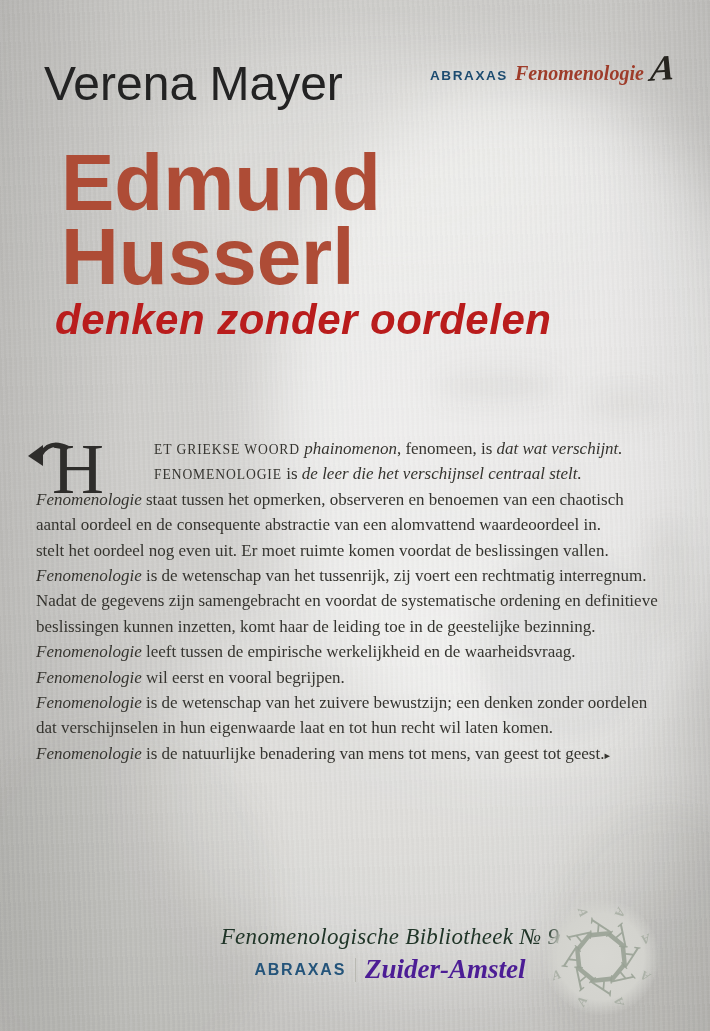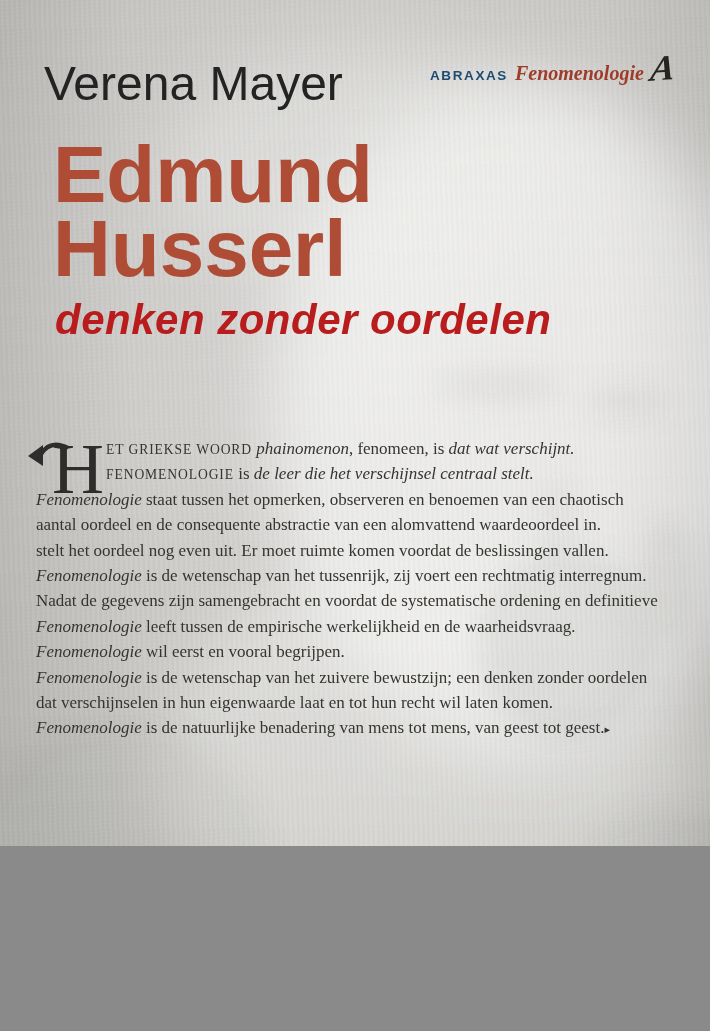--- a/index.html
+++ b/index.html
@@ -1,17 +1,17 @@
 <!DOCTYPE html>
 <html><head>
 <meta charset="utf-8">
 <style>
   html,body{margin:0;padding:0;background:#8a8a8a;}
   .cover{
-    position:relative; width:710px; height:846px; overflow:hidden;
+    position:relative; width:710px; height:1031px; overflow:hidden;
     background:#c9c8c5;
     font-family:"Liberation Serif", serif;
   }
   
   .bg-layer{position:absolute;inset:0;z-index:0;}
   .bg-vignette{
     position:absolute;inset:0;
     background:
       radial-gradient(ellipse at 55% 42%, rgba(255,255,255,0.30) 0%, rgba(255,255,255,0.10) 45%, rgba(0,0,0,0.05) 90%),
       linear-gradient(90deg, rgba(0,0,0,0.05) 0%, rgba(0,0,0,0.00) 18%, rgba(0,0,0,0.00) 85%, rgba(0,0,0,0.04) 100%);
@@ -40,41 +40,41 @@
   .brand-top .series{
     font-family:"Liberation Serif", serif;font-style:italic;font-weight:bold;
     font-size:20px;color:#9e3c2a;
   }
   .brand-top .monogram{
     font-family:"Liberation Serif", serif;font-style:italic;font-weight:bold;
     font-size:36px;color:#26241f;line-height:0;
     display:inline-block;transform:skewX(-10deg) rotate(-4deg);
   }
   .title{
-    position:absolute;left:53px;top:138px;margin:0;
+    position:absolute;left:53px;top:138px;margin:8px;
     font-family:"Liberation Sans", sans-serif;
     font-size:80px;line-height:74px;font-weight:bold;letter-spacing:0px;
     color:#ae4c36;
   }
   .subtitle{
     position:absolute;left:55px;top:296px;
     font-family:"Liberation Sans", sans-serif;
     font-size:42px;font-weight:bold;font-style:italic;letter-spacing:.5px;
     color:#b91c1c;
   }
   
   .blurb{
     position:absolute;left:36px;top:436px;width:660px;
     font-size:17px;color:#35342f;
   }
   .bline{white-space:pre;line-height:25.4px;height:25.4px;}
   .bline.indent{padding-left:70px;}
   .seg-r{font-style:normal;}
   .seg-i{font-style:italic;}
-  .seg-sc{font-size:13.6px;letter-spacing:.9px;}
+  .seg-sc{font-size:13.6px;letter-spacing:.9px;margin-left:48px;}
   .seg-mk{font-size:11px;}
   .dropcap{
     position:absolute;left:-8px;top:3px;width:82px;height:58px;
   }
   
   .footer-series{
     position:absolute;left:150px;top:924px;width:480px;text-align:center;
     font-family:"Liberation Serif", serif;font-style:italic;
     font-size:23px;color:#203528;letter-spacing:.3px;
   }
@@ -159,20 +159,21 @@
         <text x="24" y="54" font-family="Liberation Serif, serif" font-size="72" fill="#2e2d2b">H</text>
       </svg>
       <div>
           <div class="bline indent"><span class="seg-sc">ET GRIEKSE WOORD </span><span class="seg-i">phainomenon</span><span class="seg-r">, fenomeen, is </span><span class="seg-i">dat wat verschijnt.</span></div>
           <div class="bline indent"><span class="seg-sc">FENOMENOLOGIE</span><span class="seg-r"> is </span><span class="seg-i">de leer die het verschijnsel centraal stelt.</span></div>
           <div class="bline"><span class="seg-i">Fenomenologie</span><span class="seg-r"> staat tussen het opmerken, observeren en benoemen van een chaotisch</span></div>
           <div class="bline"><span class="seg-r">aantal oordeel en de consequente abstractie van een alomvattend waardeoordeel in.</span></div>
           <div class="bline"><span class="seg-r">stelt het oordeel nog even uit. Er moet ruimte komen voordat de beslissingen vallen.</span></div>
           <div class="bline"><span class="seg-i">Fenomenologie</span><span class="seg-r"> is de wetenschap van het tussenrijk, zij voert een rechtmatig interregnum.</span></div>
           <div class="bline"><span class="seg-r">Nadat de gegevens zijn samengebracht en voordat de systematische ordening en definitieve</span></div>
+          <div class="bline"><span class="seg-r">beslissingen kunnen inzetten, komt haar de leiding toe in de geestelijke bezinning.</span></div>
           <div class="bline"><span class="seg-i">Fenomenologie</span><span class="seg-r"> leeft tussen de empirische werkelijkheid en de waarheidsvraag.</span></div>
           <div class="bline"><span class="seg-i">Fenomenologie</span><span class="seg-r"> wil eerst en vooral begrijpen.</span></div>
           <div class="bline"><span class="seg-i">Fenomenologie</span><span class="seg-r"> is de wetenschap van het zuivere bewustzijn; een denken zonder oordelen</span></div>
           <div class="bline"><span class="seg-r">dat verschijnselen in hun eigenwaarde laat en tot hun recht wil laten komen.</span></div>
           <div class="bline"><span class="seg-i">Fenomenologie</span><span class="seg-r"> is de natuurlijke benadering van mens tot mens, van geest tot geest.</span><span class="seg-mk">▸</span></div>
         </div>
     </div>
 
     <div class="footer-series">Fenomenologische Bibliotheek № 9</div>
 

